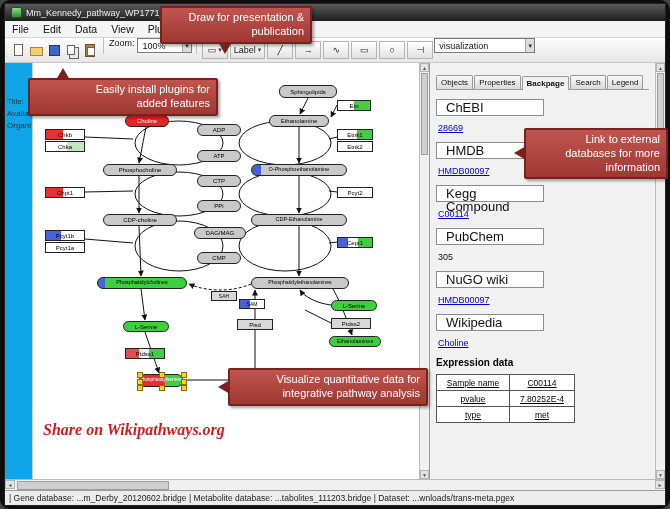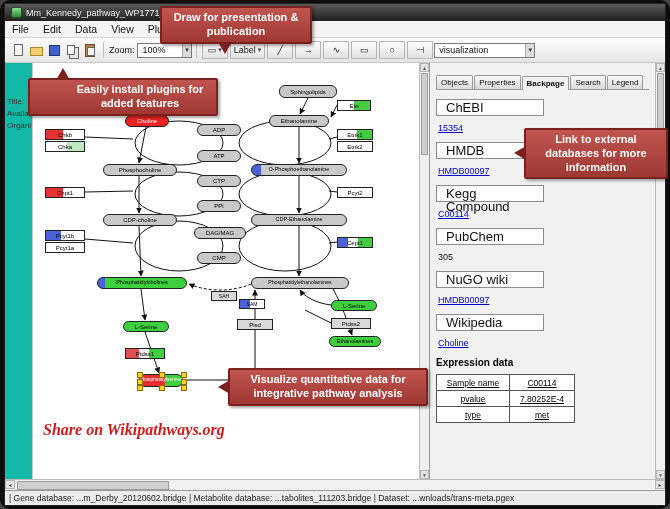--- a/index.html
+++ b/index.html
@@ -10,21 +10,21 @@
   
   .titlebar{height:17px;background:linear-gradient(#5a5a5a,#1f1f1f);display:flex;align-items:center;gap:4px;
             padding:0 6px;color:#eee;font-size:9px;flex:none;}
   .app-icon{width:9px;height:9px;border-radius:2px;background:linear-gradient(#8fd98f,#2f8f2f);border:1px solid #1c521c;}
   
   .menubar{height:16px;background:#f4f4f4;border-bottom:1px solid #d5d5d5;font-size:10.5px;display:flex;
            align-items:center;flex:none;color:#111;}
   .menu-item{padding:0 7px;cursor:default;}
   
   .toolbar{height:24px;background:linear-gradient(#fdfdfd,#e6e6e6);border-bottom:1px solid #c6c6c6;display:flex;
-           align-items:center;padding:0 4px;flex:none;}
+           padding:0 4px;flex:none;}
   .tb-group{display:inline-flex;align-items:center;}
   .tbtn{display:inline-flex;align-items:center;justify-content:center;min-width:18px;height:18px;cursor:default;}
   .ttxt{border:1px solid #b5b5b5;background:linear-gradient(#ffffff,#e2e2e2);margin:0 1px;padding:0 3px;height:16px;}
   .glyph{font-size:9px;color:#222;}
   .dd{font-size:7px;margin-left:2px;color:#444;}
   .tb-sep{width:1px;height:16px;background:#c2c2c2;margin:0 4px;display:inline-block;}
   .tb-zoom-label{font-size:9px;margin:0 3px 0 1px;color:#111;}
   .combo{display:inline-flex;align-items:center;justify-content:space-between;height:15px;background:#fff;
          border:1px solid #7b7b7b;font-size:9px;padding:0 0 0 4px;color:#111;width:56px;box-sizing:border-box;}
   .combo-arrow{font-size:7px;background:#dcdcdc;border-left:1px solid #aaa;padding:0 2px;height:100%;
@@ -34,21 +34,21 @@
   .ic{display:inline-block;width:14px;height:14px;position:relative;}
   .ic-new-file::before{content:"";position:absolute;left:3px;top:1px;width:7px;height:10px;background:#fff;border:1px solid #666;}
   .ic-open-file::before{content:"";position:absolute;left:1px;top:4px;width:11px;height:7px;background:#f3cf72;border:1px solid #a8862c;}
   .ic-save-file::before{content:"";position:absolute;left:2px;top:2px;width:9px;height:9px;background:#3f63c9;border:1px solid #23387a;}
   .ic-copy::before{content:"";position:absolute;left:2px;top:2px;width:6px;height:8px;background:#fff;border:1px solid #666;
                    box-shadow:3px 3px 0 0 #e9e9e9,3px 3px 0 1px #666;}
   .ic-paste::before{content:"";position:absolute;left:2px;top:1px;width:8px;height:11px;background:#b4824a;border:1px solid #6e4b22;}
   .ic-paste::after{content:"";position:absolute;left:4px;top:4px;width:6px;height:7px;background:#fff;border:1px solid #666;}
   
   .main{display:flex;flex:1;background:#fff;position:relative;min-height:0;}
-  .left-panel{width:28px;background:#14b8a6;border-right:1px solid #ccc;padding-top:34px;box-sizing:border-box;overflow:hidden;flex:none;}
+  .left-panel{width:28px;background:#0ea5e9;border-right:1px solid #ccc;padding-top:34px;box-sizing:border-box;overflow:hidden;flex:none;}
   .lp-label{font-size:8px;color:#333;padding-left:2px;white-space:nowrap;margin-bottom:3px;}
   .canvas-wrap{width:386px;position:relative;background:#fff;overflow:hidden;flex:none;}
   #edge-svg{position:absolute;left:0;top:0;z-index:1;}
   #canvas{position:absolute;inset:0;z-index:2;}
   .share{position:absolute;left:10px;top:358px;font-family:"Liberation Serif",serif;font-style:italic;font-weight:bold;
          font-size:16px;color:#cf1d1d;z-index:5;}
   
   .pnode{position:absolute;display:flex;align-items:center;justify-content:center;border:1px solid #222;
          box-sizing:border-box;font-size:6px;line-height:1;white-space:nowrap;overflow:hidden;background:#fff;z-index:3;color:#000;}
   .met{border-radius:6px;background:#c9c9c9;}
@@ -82,21 +82,21 @@
   .bp-expression{font-weight:bold;font-size:10px;margin-top:2px;color:#000;}
   .bp-geneid{font-weight:bold;font-size:8px;margin-top:22px;color:#000;}
   .bp-table{border-collapse:collapse;margin-top:6px;background:#fff;text-decoration:underline;}
   .bp-table td{border:1px solid #555;font-size:8.5px;text-align:center;padding:2px 4px;min-width:56px;height:11px;color:#000;}
   .bp-table td:first-child{min-width:64px;}
   
   .statusbar{height:14px;background:#ececec;border-top:1px solid #9a9a9a;font-size:8.5px;line-height:14px;
              padding-left:4px;color:#222;white-space:nowrap;overflow:hidden;flex:none;}
   
   .callout{position:absolute;z-index:40;background:linear-gradient(#c0554f,#9e3833);border:2px solid #7a211d;
-           color:#fff;font-weight:bold;font-size:11px;line-height:1.25;text-align:center;padding:3px 6px;
+           color:#fff;font-weight:normal;font-size:11px;line-height:1.25;text-align:right;padding:3px 6px;
            border-radius:2px;box-shadow:2px 2px 3px rgba(0,0,0,.35);}
   .pointer{position:absolute;width:0;height:0;}
   #co-draw{left:160px;top:6px;width:136px;}
   #co-draw .pointer{left:56px;top:100%;border-left:7px solid transparent;border-right:7px solid transparent;border-top:12px solid #7a211d;}
   #co-plugins{left:28px;top:78px;width:140px;padding-left:40px;}
   #co-plugins .pointer{left:26px;bottom:100%;border-left:7px solid transparent;border-right:7px solid transparent;border-bottom:12px solid #7a211d;}
   #co-link{left:524px;top:128px;width:128px;}
   #co-link .pointer{right:100%;top:16px;border-top:7px solid transparent;border-bottom:7px solid transparent;border-right:12px solid #7a211d;}
   #co-visualize{left:228px;top:368px;width:184px;}
   #co-visualize .pointer{right:100%;top:10px;border-top:7px solid transparent;border-bottom:7px solid transparent;border-right:12px solid #7a211d;}
@@ -280,21 +280,21 @@
           <div class="bp-tabs" id="bp-tabs">
               <span class="bp-tab">Objects</span>
               <span class="bp-tab">Properties</span>
               <span class="bp-tab active">Backpage</span>
               <span class="bp-tab">Search</span>
               <span class="bp-tab">Legend</span>
             </div>
           <div id="bp-sections">
               <div class="bp-section">
                 <div class="bp-header">ChEBI</div>
-                <div class="bp-value"><span class="bp-link">15354</span></div>
+                <div class="bp-value"><span class="bp-link">28669</span></div>
               </div>
               <div class="bp-section">
                 <div class="bp-header">HMDB</div>
                 <div class="bp-value"><span class="bp-link">HMDB00097</span></div>
               </div>
               <div class="bp-section">
                 <div class="bp-header">Kegg Compound</div>
                 <div class="bp-value"><span class="bp-link">C00114</span></div>
               </div>
               <div class="bp-section">

